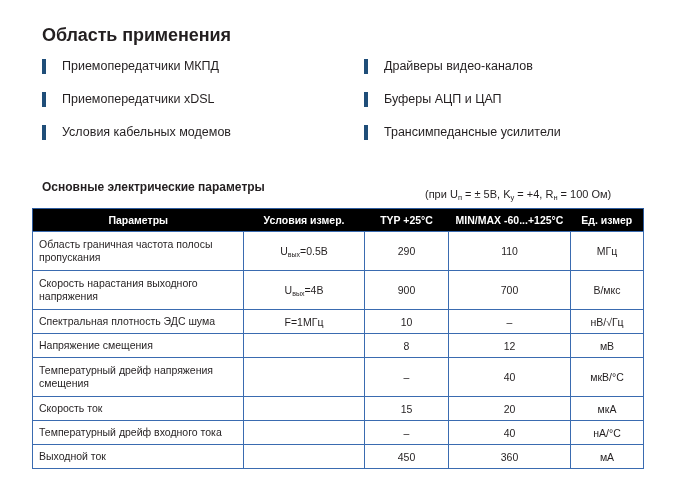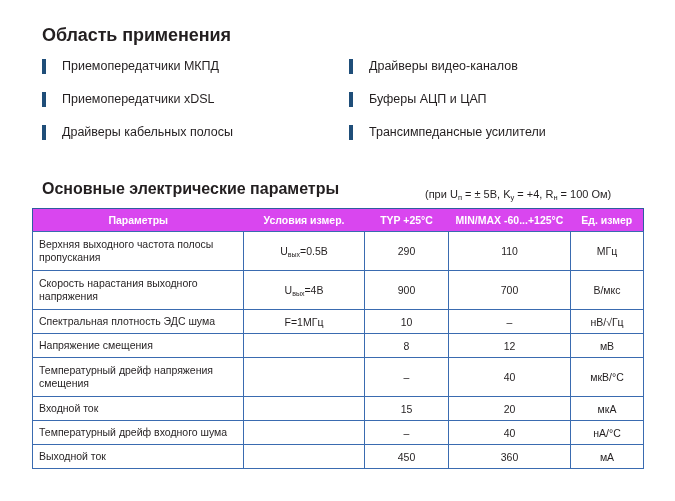--- a/index.html
+++ b/index.html
@@ -37,21 +37,21 @@
     position: absolute;
     left: 0;
     top: 58px;
     width: 675px;
   }
   .bullet-col {
     position: absolute;
     top: 0;
   }
   .bullet-col.left  { left: 42px;  width: 320px; }
-  .bullet-col.right { left: 349px; width: 300px; }
+  .bullet-col.right { left: 364px; width: 300px; }
 
   .bullet-item {
     position: relative;
     height: 33px;
     display: flex;
     align-items: flex-start;
     padding-left: 20px;
   }
   .bullet-mark {
     position: absolute;
@@ -73,21 +73,21 @@
     position: absolute;
     left: 42px;
     top: 180px;
     width: 592px;
     height: 16px;
   }
   .table-caption {
     position: absolute;
     left: 0;
     top: 0;
-    font-size: 16px;
+    font-size: 12px;
     font-weight: bold;
     color: #231f20;
     white-space: nowrap;
   }
   .table-conditions {
     position: absolute;
     left: 383px;
     top: 8px;
     font-size: 11px;
     color: #231f20;
@@ -113,21 +113,21 @@
     width: 611px;
     border: 1px solid #2e5c9e;
   }
   table.params col.c0 { width: 211px; }
   table.params col.c1 { width: 121px; }
   table.params col.c2 { width: 84px;  }
   table.params col.c3 { width: 122px; }
   table.params col.c4 { width: 73px;  }
 
   table.params thead th {
-    background: #d946ef;
+    background: #000000;
     color: #ffffff;
     font-size: 10.5px;
     font-weight: bold;
     height: 22px;
     padding: 0 4px;
     text-align: center;
     border: none;
     white-space: nowrap;
   }
   table.params thead th.param-head {
@@ -174,21 +174,21 @@
       <div class="bullet-item">
         <span class="bullet-mark"></span>
         <span class="bullet-label">Приемопередатчики МКПД</span>
       </div>
       <div class="bullet-item">
         <span class="bullet-mark"></span>
         <span class="bullet-label">Приемопередатчики xDSL</span>
       </div>
       <div class="bullet-item">
         <span class="bullet-mark"></span>
-        <span class="bullet-label">Драйверы кабельных полосы</span>
+        <span class="bullet-label">Условия кабельных модемов</span>
       </div>
     </div>
 
     <div class="bullet-col right">
       <div class="bullet-item">
         <span class="bullet-mark"></span>
         <span class="bullet-label">Драйверы видео-каналов</span>
       </div>
       <div class="bullet-item">
         <span class="bullet-mark"></span>
@@ -221,21 +221,21 @@
       <tr>
         <th class="param-head">Параметры</th>
         <th>Условия измер.</th>
         <th>TYP +25°C</th>
         <th>MIN/MAX -60...+125°C</th>
         <th>Ед. измер</th>
       </tr>
     </thead>
     <tbody id="params-body">
         <tr class="tall">
-          <td class="cell-param">Верхняя выходного частота полосы пропускания</td>
+          <td class="cell-param">Область граничная частота полосы пропускания</td>
           <td class="cell-cond">U<sub>вых</sub>=0.5В</td>
           <td class="cell-typ">290</td>
           <td class="cell-minmax">110</td>
           <td class="cell-unit">МГц</td>
         </tr>
         <tr class="tall">
           <td class="cell-param">Скорость нарастания выходного напряжения</td>
           <td class="cell-cond">U<sub>вых</sub>=4В</td>
           <td class="cell-typ">900</td>
           <td class="cell-minmax">700</td>
@@ -256,28 +256,28 @@
           <td class="cell-unit">мВ</td>
         </tr>
         <tr class="tall">
           <td class="cell-param">Температурный дрейф напряжения смещения</td>
           <td class="cell-cond"></td>
           <td class="cell-typ">–</td>
           <td class="cell-minmax">40</td>
           <td class="cell-unit">мкВ/°C</td>
         </tr>
         <tr class="short">
-          <td class="cell-param">Входной ток</td>
+          <td class="cell-param">Скорость ток</td>
           <td class="cell-cond"></td>
           <td class="cell-typ">15</td>
           <td class="cell-minmax">20</td>
           <td class="cell-unit">мкА</td>
         </tr>
         <tr class="short">
-          <td class="cell-param">Температурный дрейф входного шума</td>
+          <td class="cell-param">Температурный дрейф входного тока</td>
           <td class="cell-cond"></td>
           <td class="cell-typ">–</td>
           <td class="cell-minmax">40</td>
           <td class="cell-unit">нА/°C</td>
         </tr>
         <tr class="short">
           <td class="cell-param">Выходной ток</td>
           <td class="cell-cond"></td>
           <td class="cell-typ">450</td>
           <td class="cell-minmax">360</td>

